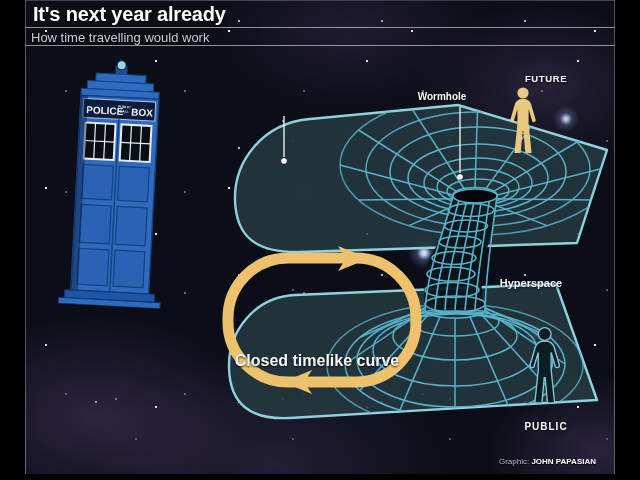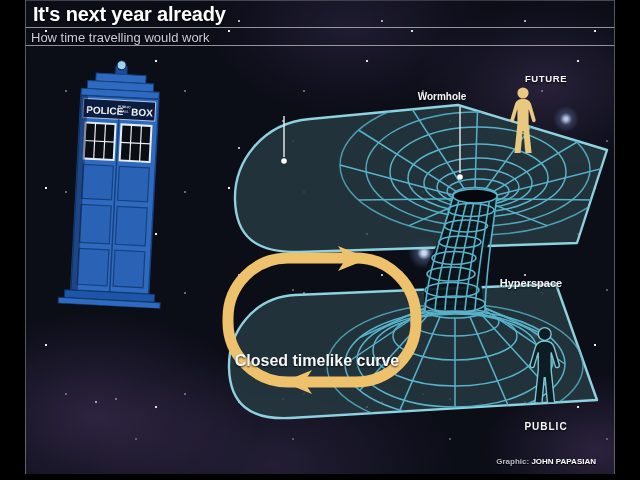--- a/index.html
+++ b/index.html
@@ -59,21 +59,21 @@
   .rule1{top:27px;}
   .rule2{top:45px;}
   .subtitle{position:absolute;left:6px;top:30px;font-size:13px;color:#caccd6;
             text-shadow:0 1px 2px rgba(0,0,0,.8);}
 
   .desc{position:absolute;left:47px;top:338px;width:180px;z-index:4;
         font-size:12px;line-height:12.3px;font-weight:bold;color:#f4f5f7;
         white-space:pre-line;text-shadow:0 1px 2px rgba(0,0,0,.85);}
 
   .credit{position:absolute;right:44px;top:457px;z-index:4;font-size:8px;color:#b9bac4;
-          text-shadow:0 1px 1px rgba(0,0,0,.9);font-weight:bold;}
+          text-shadow:0 1px 1px rgba(0,0,0,.9);}
   .credit b{color:#fff;}
 </style>
 </head>
 <body>
 
 <div class="stage">
 
   <div class="frame"></div>
 
   <svg class="diagram" viewBox="0 0 640 480">

